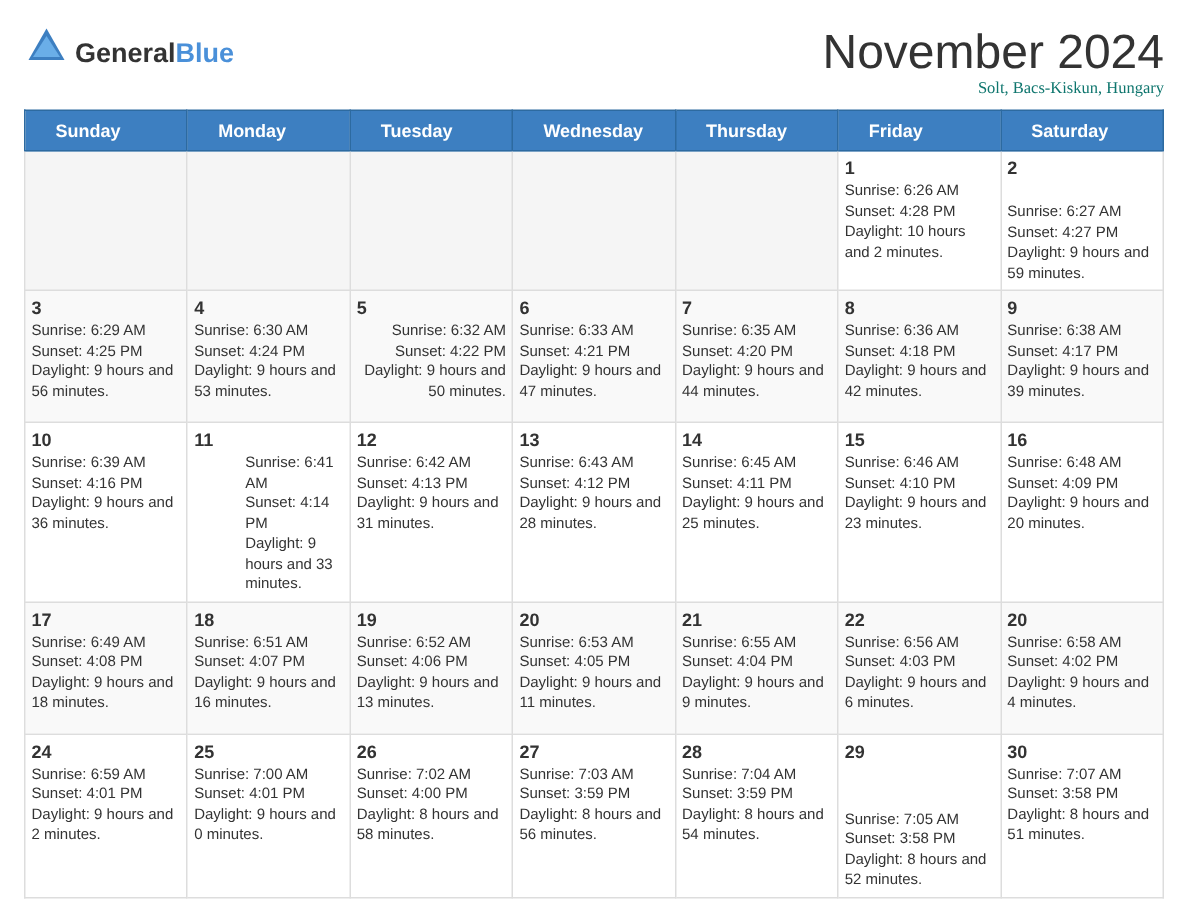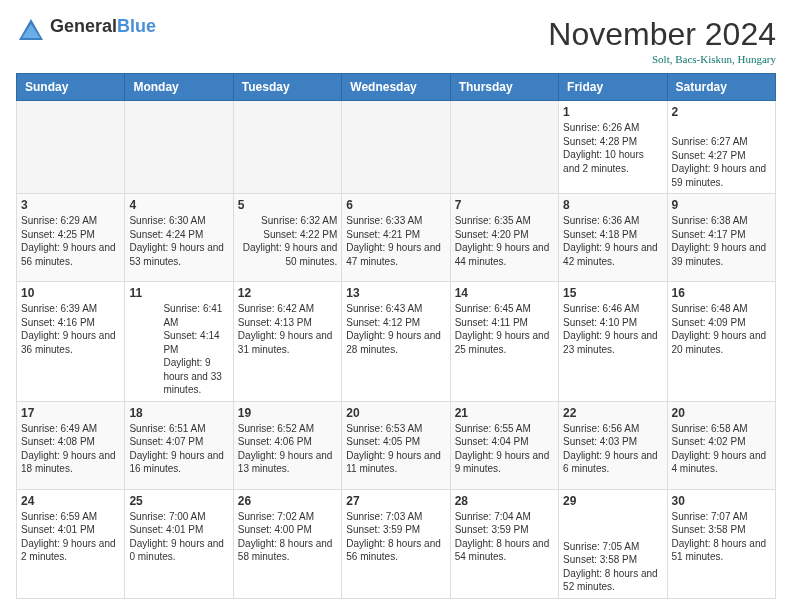--- a/index.html
+++ b/index.html
@@ -11,21 +11,21 @@
       padding: 16px;
     }
     .header-area {
       display: flex;
       justify-content: space-between;
       align-items: flex-start;
       margin-bottom: 8px;
     }
     .logo {
       display: flex;
-      align-items: flex-start;
+      align-items: flex-end;
       gap: 4px;
     }
     .logo-text-general {
       font-size: 18px;
       font-weight: bold;
       color: #333;
     }
     .logo-text-blue {
       font-size: 18px;
       font-weight: bold;
@@ -51,21 +51,21 @@
     table {
       width: 100%;
       border-collapse: collapse;
       table-layout: fixed;
     }
     thead tr th {
       background-color: #3d7fc1;
       color: #fff;
       font-size: 12px;
       font-weight: bold;
-      padding: 6px 8px;
+      padding: 6px 20px;
       text-align: left;
       border: 1px solid #2d6aa0;
     }
     tbody tr td {
       vertical-align: top;
       border: 1px solid #ddd;
       padding: 4px 4px;
       font-size: 10px;
       color: #333;
       height: 88px;

